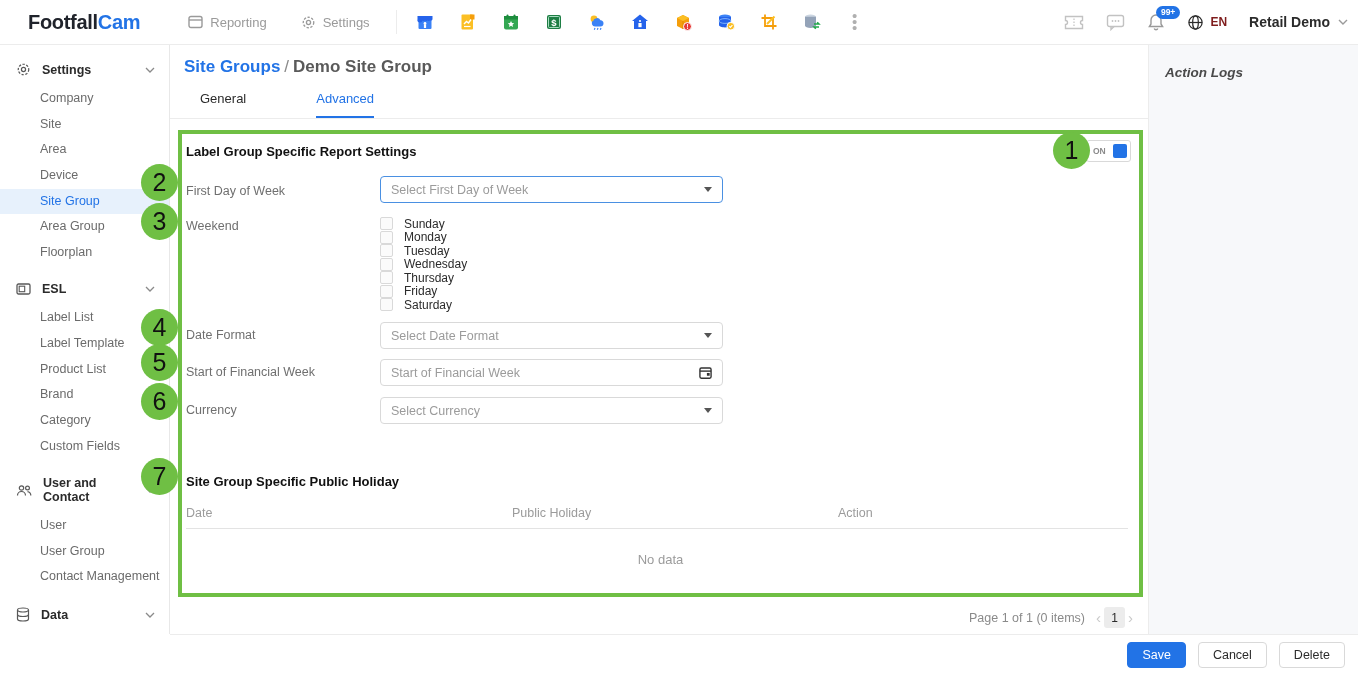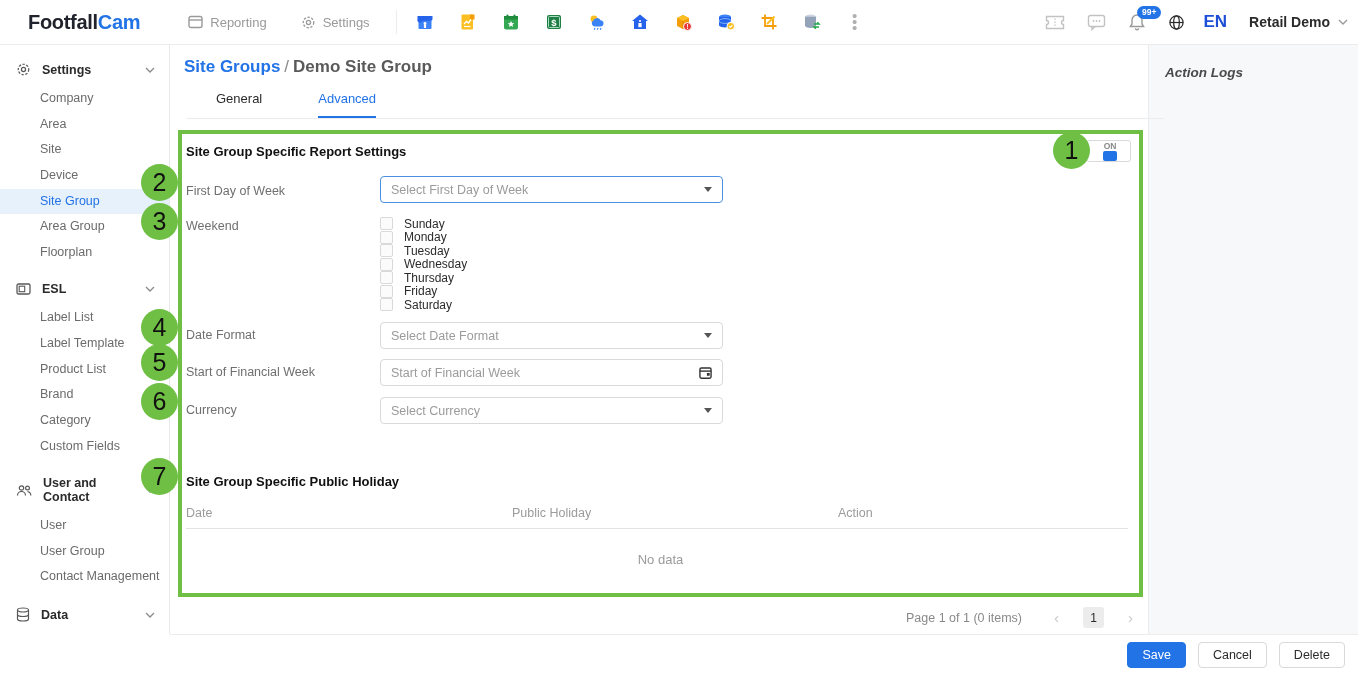--- a/index.html
+++ b/index.html
@@ -12,21 +12,21 @@
   .logo .p1 { color:#20232b; } .logo .p2 { color:#2273e6; }
   .topnav { display:flex; align-items:center; gap:34px; margin-left:48px; }
   .topnav-item { display:flex; align-items:center; gap:7px; color:#9a9a9a; font-size:13px; cursor:pointer; }
   .vdivider { width:1px; height:24px; background:#ececec; margin:0 18px 0 26px; }
   .appicons { display:flex; align-items:center; gap:23px; }
   .appicon { width:20px; height:20px; display:flex; align-items:center; justify-content:center; cursor:pointer; }
   .more-dots { color:#b0b0b0; font-size:15px; letter-spacing:0; line-height:6px; text-align:center; width:10px; }
   .topright { margin-left:auto; display:flex; align-items:center; gap:22px; }
   .tr-icon { position:relative; display:flex; align-items:center; cursor:pointer; }
   .badge { position:absolute; top:-7px; left:9px; background:#2273e6; color:#fff; font-size:8.5px; font-weight:700; border-radius:8px; padding:1.5px 4.5px; }
-  .lang { display:flex; align-items:center; gap:18px; font-size:17px; font-weight:700; color:#1d4ed8; cursor:pointer; }
+  .lang { display:flex; align-items:center; gap:6px; font-size:12px; font-weight:700; color:#7f1d1d; cursor:pointer; }
   .account { display:flex; align-items:center; gap:8px; font-size:14px; font-weight:700; color:#2b2b2b; cursor:pointer; margin-right:6px; }
 
   
   .shell { display:flex; height:589px; }
   .sidebar { width:170px; border-right:1px solid #e8e8e8; background:#fff; overflow:hidden; padding-top:8px; flex:none; }
   .main { flex:1; position:relative; background:#fff; width:978px; }
   .rightpanel { width:210px; background:#f7f8fa; border-left:1px solid #ececec; padding:20px 0 0 16px; flex:none;font-style:italic; }
   .rp-title { font-size:13.5px; font-weight:700; color:#4a4a4a; }
   .footer { height:41px; border-top:1px solid #ececec; background:#fff; margin-left:170px; display:flex; align-items:center; justify-content:flex-end; gap:12px; padding-right:13px; }
 
@@ -35,49 +35,49 @@
   .side-header { display:flex; align-items:center; gap:11px; padding:9px 14px 9px 16px; cursor:pointer; }
   .side-header .lbl { font-size:12.5px; font-weight:700; color:#2b2b2b; flex:1; }
   .side-item { padding:5px 8px 5px 40px; font-size:12.5px; color:#6b6b6b; cursor:pointer; line-height:1.25; }
   .side-item.sel { background:#e7f1fc; color:#2273e6; }
 
   
   .crumbs { position:absolute; left:14px; top:12px; font-size:17px; font-weight:700; }
   .crumb-link { color:#2273e6; cursor:pointer; }
   .crumb-sep { color:#8a8a8a; font-weight:400; padding:0 4px; }
   .crumb-cur { color:#5a5a5a; }
-  .tabs { position:absolute; left:16px; top:46px; width:100%; height:28px; border-bottom:1px solid #ececec; display:flex; padding-left:30px; gap:56px; }
+  .tabs { position:absolute; left:0; top:46px; width:100%; height:28px; border-bottom:1px solid #ececec; display:flex; padding-left:30px; gap:70px; }
   .tab { font-size:13px; color:#2b2b2b; padding-bottom:9px; cursor:pointer; }
   .tab.active { color:#2273e6; border-bottom:2px solid #2273e6; }
 
   
   .greenbox { position:absolute; left:8px; top:85px; width:965px; height:467px; border:4px solid #6fbf44; background:#fff; }
   .gb-title { position:absolute; left:4px; top:10px; font-size:13px; font-weight:700; color:#111; }
-  .toggle { position:absolute; right:8px; top:6px; width:45px; height:22px; border:1px solid #d9d9d9; border-radius:3px; background:#fff; display:flex; align-items:center; justify-content:space-between; padding:0 3px 0 6px; cursor:pointer;flex-direction:column; }
+  .toggle { position:absolute; right:8px; top:6px; width:45px; height:22px; border:1px solid #d9d9d9; border-radius:3px; background:#fff; display:flex; align-items:center; justify-content:space-between; padding:0 3px 0 6px; cursor:pointer; }
   .toggle .t-lbl { font-size:8.5px; font-weight:700; color:#8a8a8a; }
   .toggle .t-knob { width:14px; height:14px; background:#2273e6; border-radius:2px; }
 
   .f-label { position:absolute; left:4px; font-size:12.5px; color:#6f6f6f; }
   .ctrl { position:absolute; left:198px; width:343px; height:27px; border:1px solid #d9d9d9; border-radius:4px; background:#fff; display:flex; align-items:center; padding:0 10px; cursor:pointer; }
   .ctrl.focus { border-color:#4a90e2; }
   .ctrl .ph { flex:1; font-size:12.5px; color:#9b9b9b; }
   .caret { width:0; height:0; border-left:4px solid transparent; border-right:4px solid transparent; border-top:5px solid #555; }
 
   .cb-row { position:absolute; left:198px; display:flex; align-items:center; gap:11px; height:13px; }
   .cb { width:13px; height:13px; border:1px solid #d9d9d9; background:#fbfbfb; border-radius:2px; cursor:pointer; flex:none; }
   .cb-lbl { font-size:12px; color:#2b2b2b; }
 
   .ph-title { position:absolute; left:4px; top:340px; font-size:13px; font-weight:700; color:#111; }
   .btn-newph { position:absolute; right:15px; top:335px; height:27px; background:#2273e6; color:#fff; font-size:12.5px; border:none; border-radius:4px; padding:0 16px; cursor:pointer; }
   .tbl-head { position:absolute; left:4px; top:372px; width:942px; display:flex; border-bottom:1px solid #e3e3e3; padding-bottom:8px; }
   .tbl-head .th { font-size:12.5px; color:#9b9b9b; }
   .th-date { width:326px; } .th-holiday { width:326px; } .th-action { flex:1; }
   .nodata { position:absolute; left:0; top:418px; width:100%; text-align:center; font-size:13px; color:#9b9b9b; }
 
-  .pager { position:absolute; right:13px; top:562px; display:flex; align-items:center; gap:22px;margin-left:16px; }
+  .pager { position:absolute; right:13px; top:562px; display:flex; align-items:center; gap:1px;margin-left:16px; }
   .pager .summary { font-size:12.5px; color:#8a8a8a; margin-right:8px; }
   .pg-arrow { color:#c9c9c9; font-size:15px; cursor:pointer; padding:0 2px; }
   .pg-num { width:21px; height:21px; background:#ececec; border-radius:3px; font-size:12px; color:#2b2b2b; display:flex; align-items:center; justify-content:center; cursor:pointer; }
 
   
   .btn { height:26px; border-radius:4px; font-size:12.5px; padding:0 14px; cursor:pointer; font-family:"Liberation Sans", sans-serif; }
   .btn.primary { background:#2273e6; border:1px solid #2273e6; color:#fff; }
   .btn.plain { background:#fff; border:1px solid #d9d9d9; color:#2b2b2b; }
 
   
@@ -256,22 +256,22 @@
               <circle cx="8" cy="8" r="2.2" fill="none" stroke="#595959" stroke-width="1.3"></circle>
               <circle cx="8" cy="8" r="5.6" fill="none" stroke="#595959" stroke-width="1.3" stroke-dasharray="2.5 1.6"></circle>
             </svg>
           </span>
         <span class="lbl">Settings</span>
         <svg width="10" height="6" viewBox="0 0 10 6">
             <polyline points="1,1 5,5 9,1" fill="none" stroke="#8a8a8a" stroke-width="1.3"></polyline>
           </svg>
       </div>
       <div class="side-item">Company</div>
+      <div class="side-item">Site</div>
       <div class="side-item">Area</div>
-      <div class="side-item">Site</div>
       <div class="side-item">Device</div>
       <div class="side-item sel">Site Group</div>
       <div class="side-item">Area Group</div>
       <div class="side-item">Floorplan</div>
     </div>
 
     <div class="side-section">
       <div class="side-header">
         <span>
             <svg width="15" height="12" viewBox="0 0 15 12">
@@ -335,21 +335,21 @@
     <div class="crumbs">
       <span class="crumb-link">Site Groups</span><span class="crumb-sep">/</span><span class="crumb-cur">Demo Site Group</span>
     </div>
 
     <div class="tabs">
       <div class="tab">General</div>
       <div class="tab active">Advanced</div>
     </div>
 
     <div class="greenbox">
-      <div class="gb-title">Site Group Specific Report Settings</div>
+      <div class="gb-title">Label Group Specific Report Settings</div>
       <div class="toggle">
         <span class="t-lbl">ON</span>
         <span class="t-knob"></span>
       </div>
 
       <div class="f-label" style="top:50px">First Day of Week</div>
       <div class="ctrl focus" style="top:42px">
         <span class="ph">Select First Day of Week</span>
         <span class="caret"></span>
       </div>

